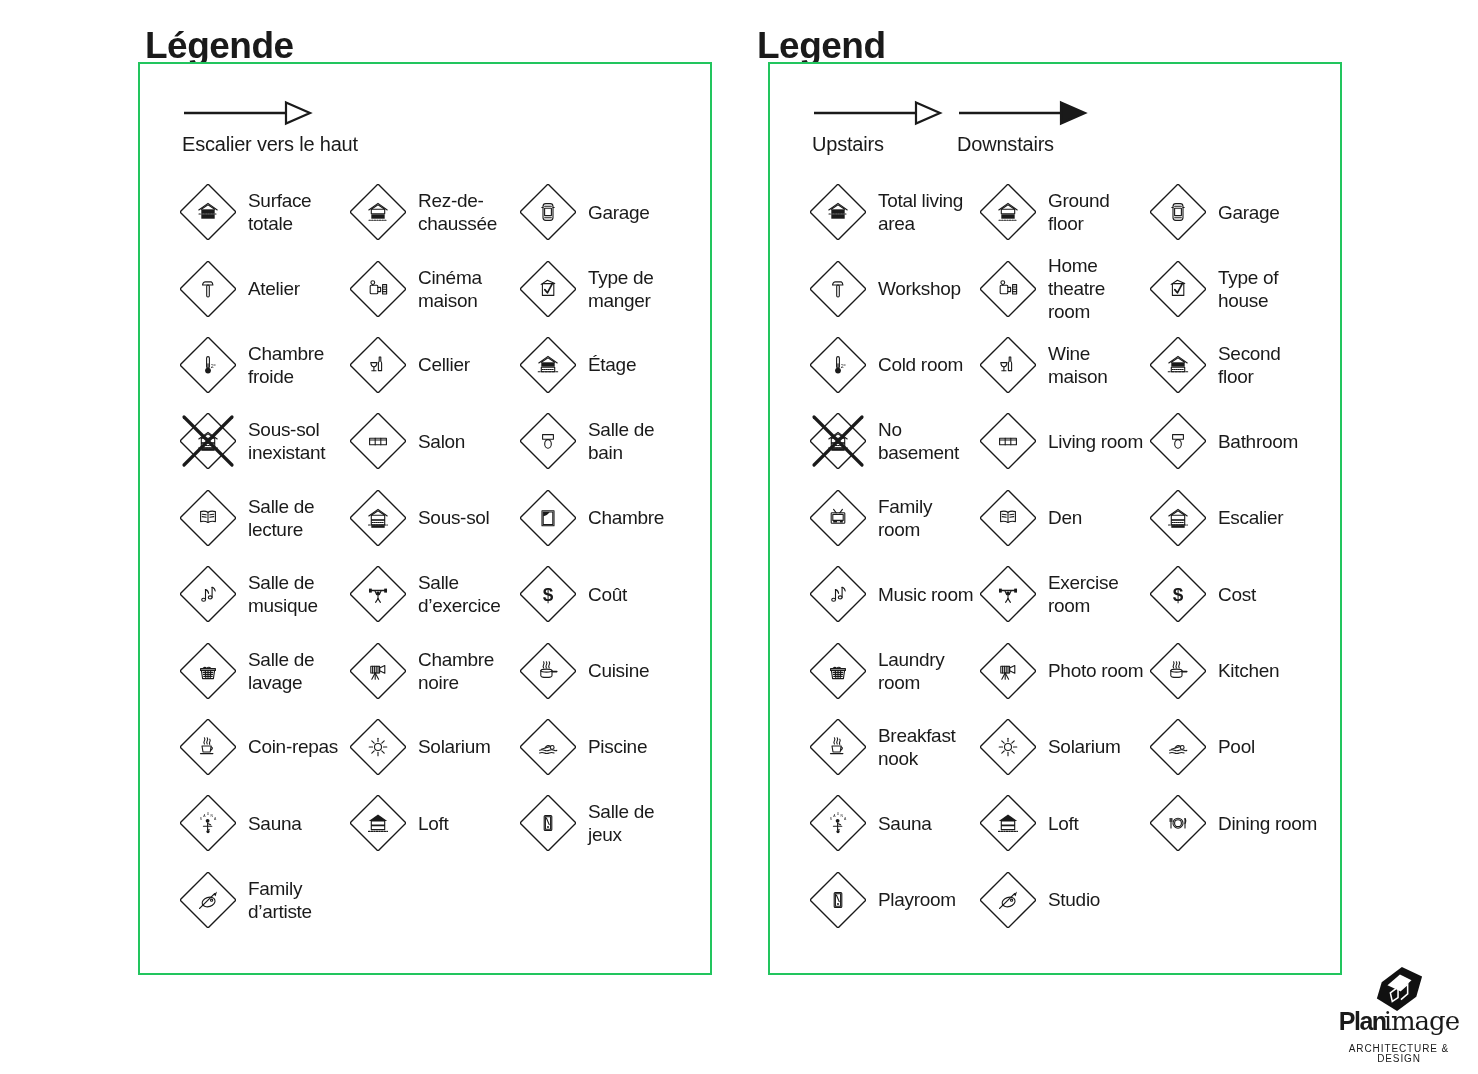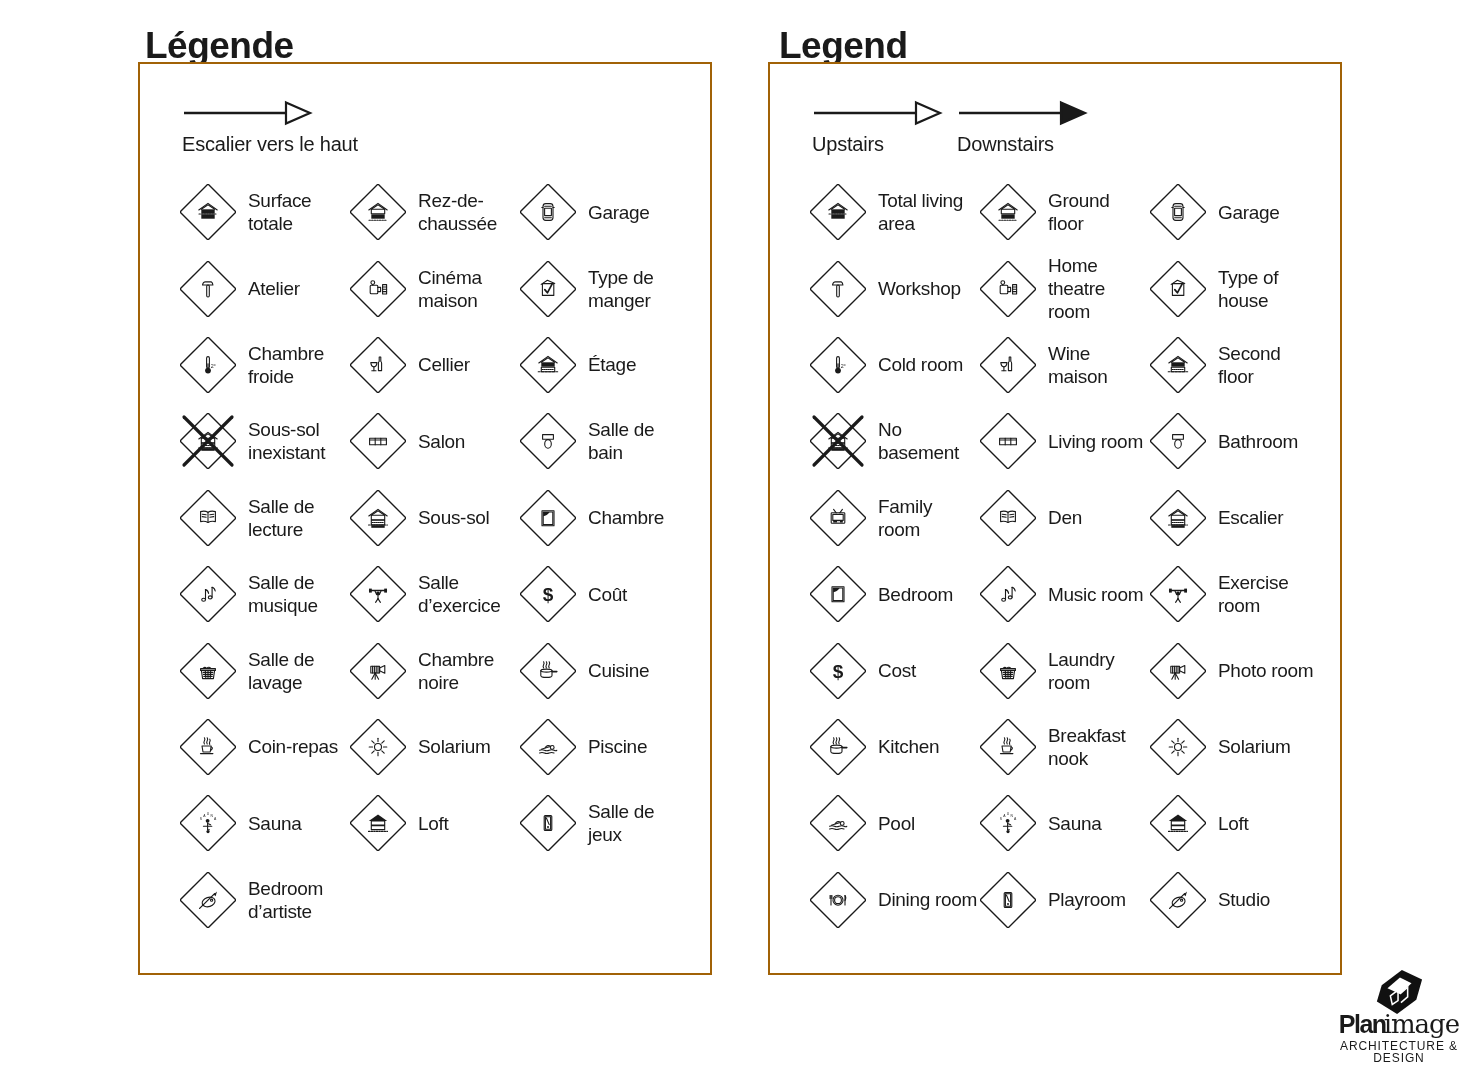--- a/index.html
+++ b/index.html
@@ -4,24 +4,24 @@
 <style>
   html,body{margin:0;padding:0;background:#ffffff;}
   body{
     position:relative;width:1478px;height:1074px;overflow:hidden;
     font-family:"Liberation Sans",sans-serif;color:#1a1a1a;
   }
   .page-title{
     position:absolute;top:0px;font-size:37px;font-weight:bold;letter-spacing:-0.5px;
   }
   #title-fr{left:145px;}
-  #title-en{left:779px;}
+  #title-en{left:757px;}
   .panel{
     position:absolute;top:62px;width:574px;height:913px;background:#fff;
-    border:2px solid #a16207;box-sizing:border-box;
+    border:2px solid #22c55e;box-sizing:border-box;
   }
   #panel-fr{left:138px;}
   #panel-en{left:768px;}
   .arrows{position:absolute;top:36px;left:42px;display:flex;}
   .arrow-group{display:flex;flex-direction:column;align-items:flex-start;}
   #panel-fr .arrow-group.first{width:245px;}
   #panel-en .arrow-group.first{width:145px;}
   .arrow-label{font-size:20px;margin-top:7px;letter-spacing:-0.2px;white-space:nowrap;}
   .grid{
     position:absolute;top:110px;left:40px;
@@ -32,21 +32,21 @@
   .label{
     margin-left:12px;font-size:19px;line-height:23px;letter-spacing:-0.3px;max-width:100px;
   }
   .logo{
     position:absolute;right:6px;bottom:10px;width:146px;text-align:center;line-height:1;
   }
   .logo-mark{display:block;margin:0 auto -6px auto;}
   .logo-brand{white-space:nowrap;}
   .logo-brand .bold{font-weight:bold;font-size:25px;letter-spacing:-1.5px;}
   .logo-brand .script{font-family:"DejaVu Serif",serif;font-size:26px;letter-spacing:-1px;margin-left:-2px;}
-  .logo-tagline{font-size:12px;letter-spacing:0.9px;margin-top:3px;}
+  .logo-tagline{font-size:10px;letter-spacing:0.9px;margin-top:10px;}
 </style>
 </head>
 <body>
 
 <h1 class="page-title" id="title-fr">Légende</h1>
 <h1 class="page-title" id="title-en">Legend</h1>
 
 <section class="panel" id="panel-fr">
   <div class="arrows">
     <div class="arrow-group first">
@@ -435,21 +435,21 @@
       <div class="item">
         <span class="diamond"><svg width="56" height="56" viewBox="0 0 56 56">
             <rect x="8.2" y="8.2" width="39.6" height="39.6" fill="#ffffff" stroke="#1a1a1a" stroke-width="1.4" transform="rotate(45 28 28)"></rect>
             <g transform="translate(16,16)" fill="none" stroke="#1a1a1a" stroke-width="1.1" stroke-linecap="round" stroke-linejoin="round">
               <ellipse cx="12.6" cy="14" rx="6.6" ry="4.6" transform="rotate(-18 12.6 14)"></ellipse>
               <circle cx="15.6" cy="12.2" r="1.1"></circle>
               <line x1="3.6" y1="20.4" x2="18.6" y2="5.6" stroke-width="1.3"></line>
               <polygon points="17.6,6.6 21,3.4 19.6,8.2" fill="#1a1a1a" stroke="none"></polygon>
             </g>
           </svg></span>
-        <span class="label">Bedroom d’artiste</span>
+        <span class="label">Family d’artiste</span>
       </div>
     </div>
 </section>
 
 <section class="panel" id="panel-en">
   <div class="arrows">
     <div class="arrow-group first">
       <svg class="arrow" width="132" height="26" viewBox="0 0 132 26">
         <line x1="2" y1="13" x2="104" y2="13" stroke="#1a1a1a" stroke-width="2.6"></line>
         <polygon points="104,2.5 128,13 104,23.5" fill="#ffffff" stroke="#1a1a1a" stroke-width="2.2"></polygon>
@@ -661,31 +661,20 @@
               <line x1="2.5" y1="19" x2="21.5" y2="19" stroke-dasharray="1.4,1.2"></line>
               <rect x="5.3" y="19.2" width="13.4" height="2.6" fill="#1a1a1a" stroke="none"></rect>
             </g>
           </svg></span>
         <span class="label">Escalier</span>
       </div>
       <div class="item">
         <span class="diamond"><svg width="56" height="56" viewBox="0 0 56 56">
             <rect x="8.2" y="8.2" width="39.6" height="39.6" fill="#ffffff" stroke="#1a1a1a" stroke-width="1.4" transform="rotate(45 28 28)"></rect>
             <g transform="translate(16,16)" fill="none" stroke="#1a1a1a" stroke-width="1.1" stroke-linecap="round" stroke-linejoin="round">
-              <rect x="6" y="4.8" width="12" height="15"></rect>
-              <rect x="7.2" y="6" width="9.6" height="12.6"></rect>
-              <path d="M7.2,10.2 Q11,10 13.6,6 L7.2,6 Z" fill="#1a1a1a" stroke="none"></path>
-            </g>
-          </svg></span>
-        <span class="label">Bedroom</span>
-      </div>
-      <div class="item">
-        <span class="diamond"><svg width="56" height="56" viewBox="0 0 56 56">
-            <rect x="8.2" y="8.2" width="39.6" height="39.6" fill="#ffffff" stroke="#1a1a1a" stroke-width="1.4" transform="rotate(45 28 28)"></rect>
-            <g transform="translate(16,16)" fill="none" stroke="#1a1a1a" stroke-width="1.1" stroke-linecap="round" stroke-linejoin="round">
               <ellipse cx="7.6" cy="17.8" rx="1.9" ry="1.5"></ellipse>
               <line x1="9.5" y1="17.6" x2="9.5" y2="7.6"></line>
               <path d="M9.5,7.6 Q12.2,8.4 12.6,11.4" fill="none"></path>
               <ellipse cx="14.2" cy="15.4" rx="1.9" ry="1.5"></ellipse>
               <line x1="16.1" y1="15.2" x2="16.1" y2="5.2"></line>
               <path d="M16.1,5.2 Q18.8,6 19.2,9" fill="none"></path>
             </g>
           </svg></span>
         <span class="label">Music room</span>
       </div>

